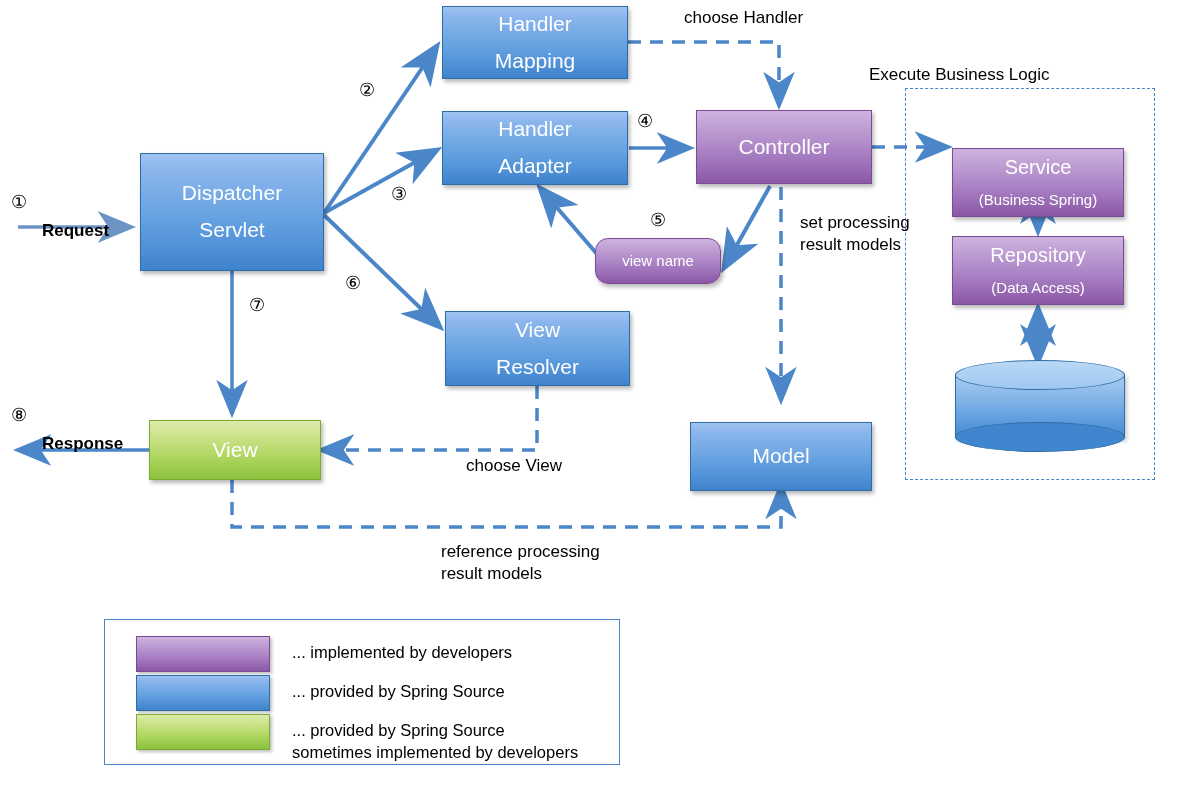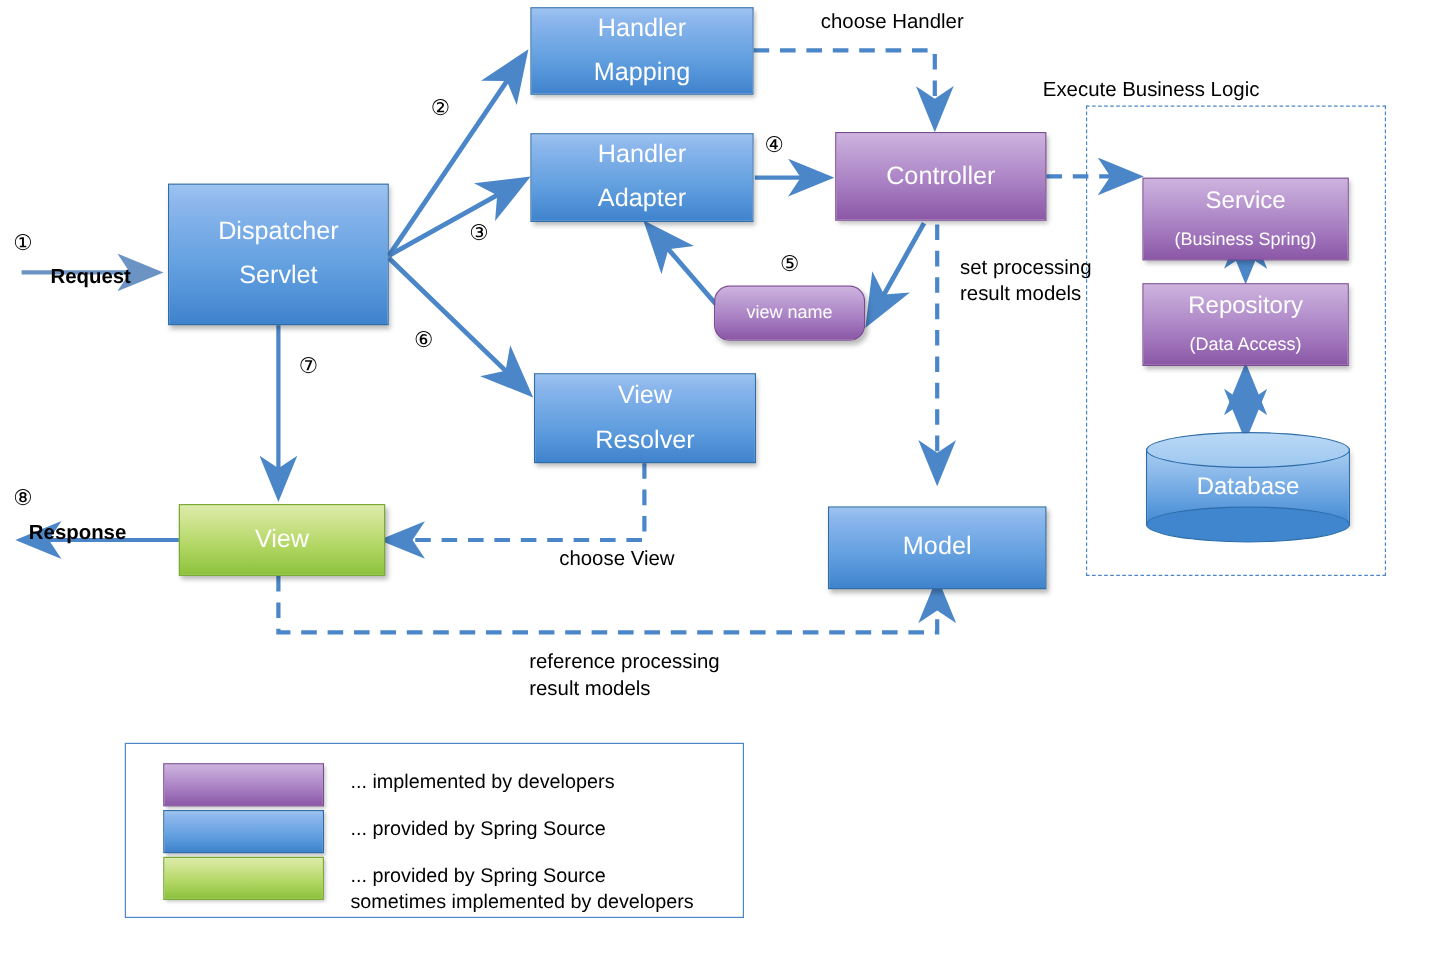--- a/index.html
+++ b/index.html
@@ -270,26 +270,25 @@
 
   <div class="node purple medbox" style="left:952px; top:236px; width:172px; height:69px;">
     <span class="l1">Repository</span>
     <span class="l2 sub">(Data Access)</span>
   </div>
 
   <div class="cyl" style="left:955px; top:360px; width:170px; height:92px;">
     <div class="body"></div>
     <div class="bottom"></div>
     <div class="top"></div>
-    <div class="cyl-label">Database</div>
   </div>
 
   <div class="lbl lbl-bold" style="left:42px; top:192px;">Request</div>
 
-  <div class="lbl lbl-bold" style="left:24px; top:405px;">Response</div>
+  <div class="lbl lbl-bold" style="left:42px; top:405px;">Response</div>
 
   <div class="lbl" style="left:684px; top:7px;">choose Handler</div>
 
   <div class="lbl" style="left:869px; top:64px;">Execute Business Logic</div>
 
   <div class="lbl" style="left:800px; top:212px;">set processing
 result models</div>
 
   <div class="lbl" style="left:466px; top:455px;">choose View</div>
 

